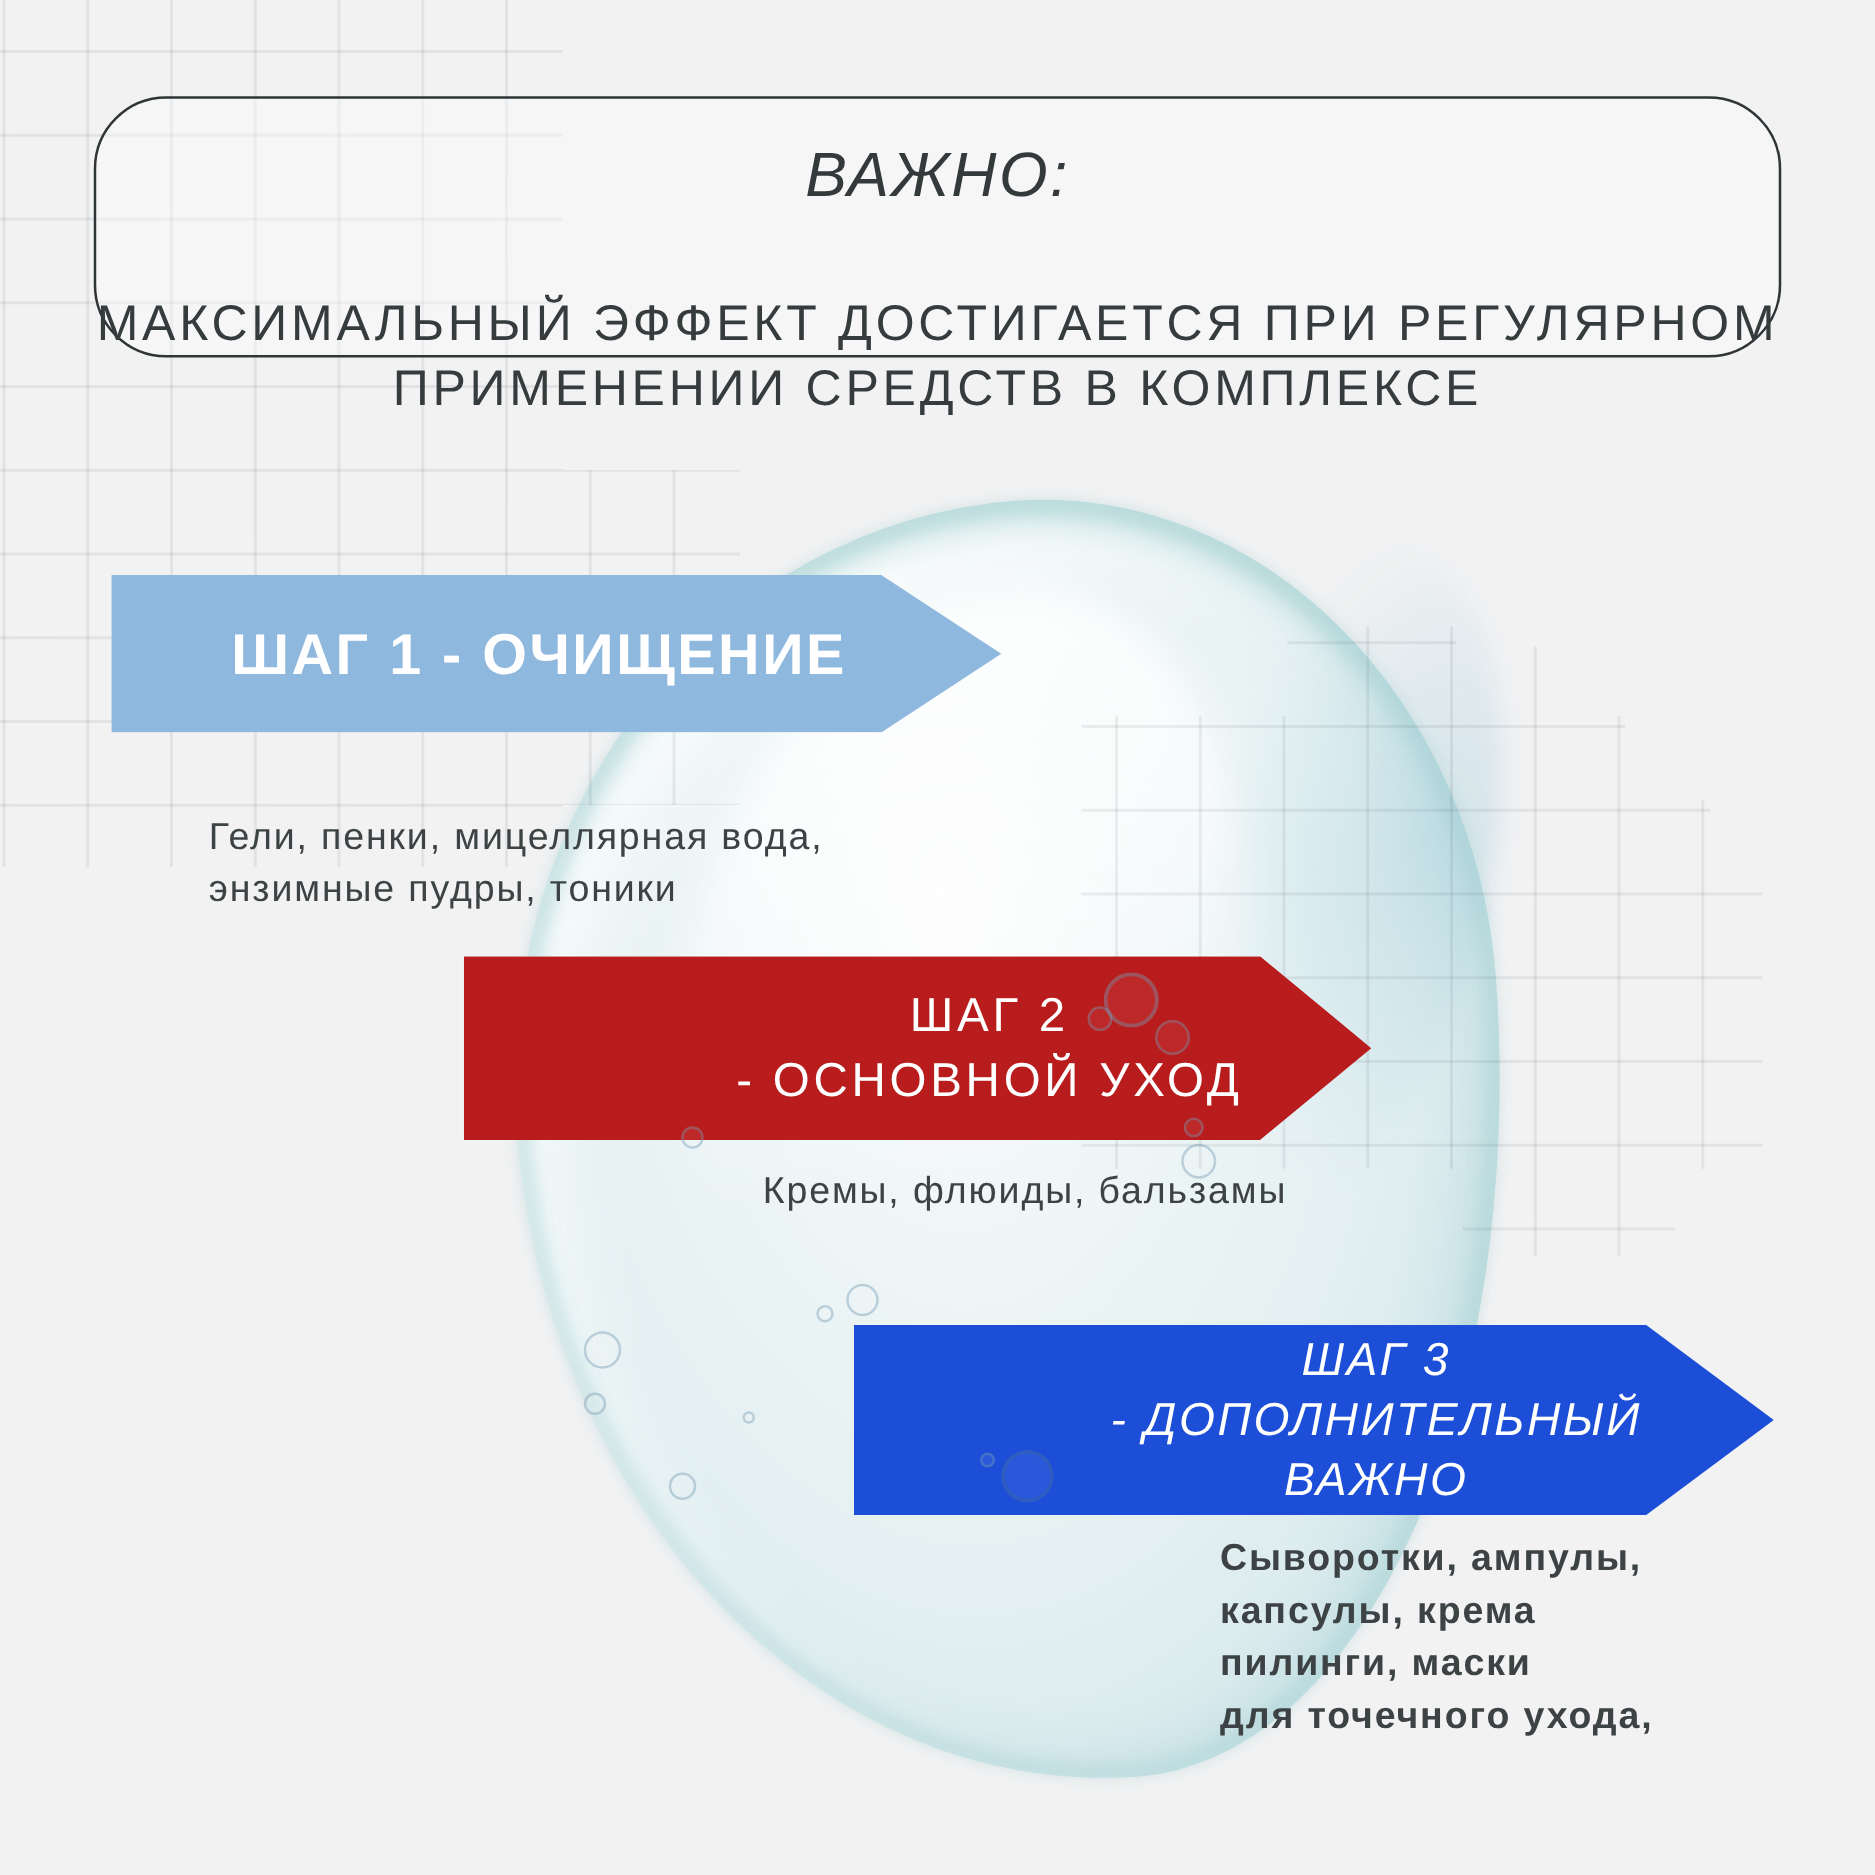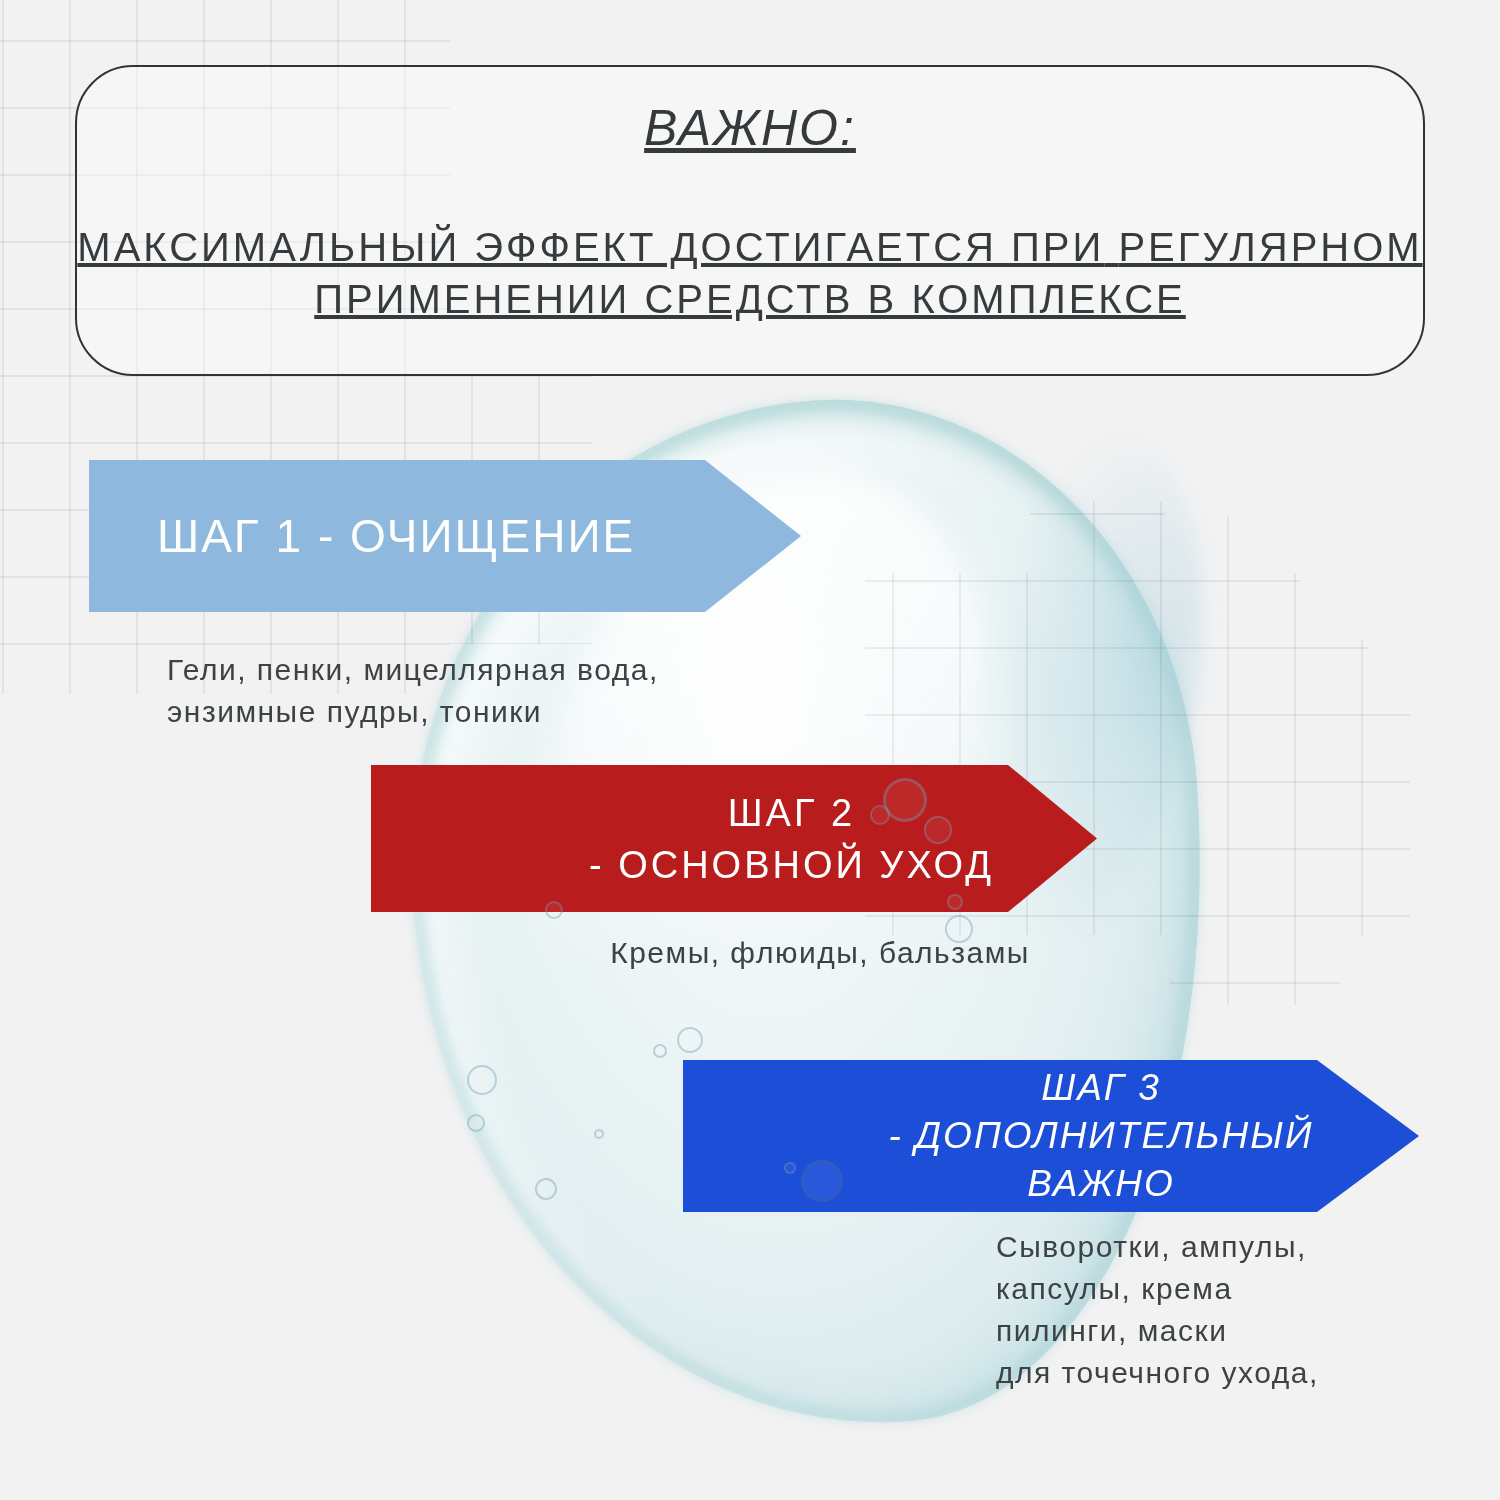--- a/index.html
+++ b/index.html
@@ -43,48 +43,48 @@
     transform:rotate(14deg);filter:blur(10px);
     background:radial-gradient(ellipse at 80% 40%, rgba(150,200,215,0.35) 0%, rgba(150,200,215,0) 60%);}
 
   
   .bubble{position:absolute;z-index:5;border-radius:50%;
     border:2px solid rgba(110,150,175,0.40);
     background:rgba(255,255,255,0.06);box-sizing:border-box;}
   .bubble.big{border-width:3px;}
 
   
-  #notice{position:absolute;left:75px;top:65px;width:1350px;height:311px;z-index:3;
+  #notice{position:absolute;left:75px;top:77px;width:1350px;height:209px;z-index:3;
     border:2px solid #2f3537;border-radius:58px;background:rgba(255,255,255,0.35);
-    box-sizing:border-box;text-align:center;text-decoration:underline;}
+    box-sizing:border-box;text-align:center;}
   #notice .title{margin-top:32px;font-size:50px;font-style:italic;font-weight:500;
     letter-spacing:2px;color:#343a3c;}
   #notice .body{margin-top:64px;font-size:40px;line-height:52px;letter-spacing:3px;
     font-weight:400;color:#363c3e;}
 
   
   .banner{position:absolute;z-index:3;display:flex;flex-direction:column;justify-content:center;
     color:#ffffff;box-sizing:border-box;white-space:nowrap;}
   .banner .line{display:block;}
-  #banner-1{left:89px;top:460px;width:712px;height:152px;padding-left:68px;
+  #banner-1{left:89px;top:460px;width:712px;height:126px;padding-left:96px;
     clip-path:polygon(0 0,calc(100% - 96px) 0,100% 50%,calc(100% - 96px) 100%,0 100%);
-    font-size:46px;letter-spacing:2px;font-weight:400;}
+    font-size:46px;letter-spacing:2px;font-weight:700;}
   #banner-2{left:371px;top:765px;width:726px;height:147px;padding-left:190px;padding-right:75px;
     clip-path:polygon(0 0,calc(100% - 89px) 0,100% 50%,calc(100% - 89px) 100%,0 100%);
     font-size:38px;line-height:52px;letter-spacing:3px;font-weight:500;text-align:center;}
   #banner-3{left:683px;top:1060px;width:736px;height:152px;padding-left:180px;padding-right:80px;
     clip-path:polygon(0 0,calc(100% - 102px) 0,100% 50%,calc(100% - 102px) 100%,0 100%);
     font-size:37px;line-height:48px;letter-spacing:2px;font-weight:500;text-align:center;}
 
   
   .desc{position:absolute;z-index:3;font-size:30px;line-height:42px;letter-spacing:1.5px;
     color:#3d4345;font-weight:400;}
   #desc-1{left:167px;top:633px;}
   #desc-2{left:600px;top:932px;width:440px;text-align:center;}
-  #desc-3{left:996px;top:1226px;}
+  #desc-3{left:976px;top:1226px;font-weight:bold;}
 </style>
 </head>
 <body>
 
 <div id="canvas" style="background-color: rgb(242, 242, 243);">
 
   <div class="blob-wrap" id="blob-body"></div>
   <div class="blob-wrap" id="blob-highlight"></div>
   <div class="blob-wrap" id="blob-sheen"></div>
   <div class="blob-wrap" id="blob-rim"></div>

